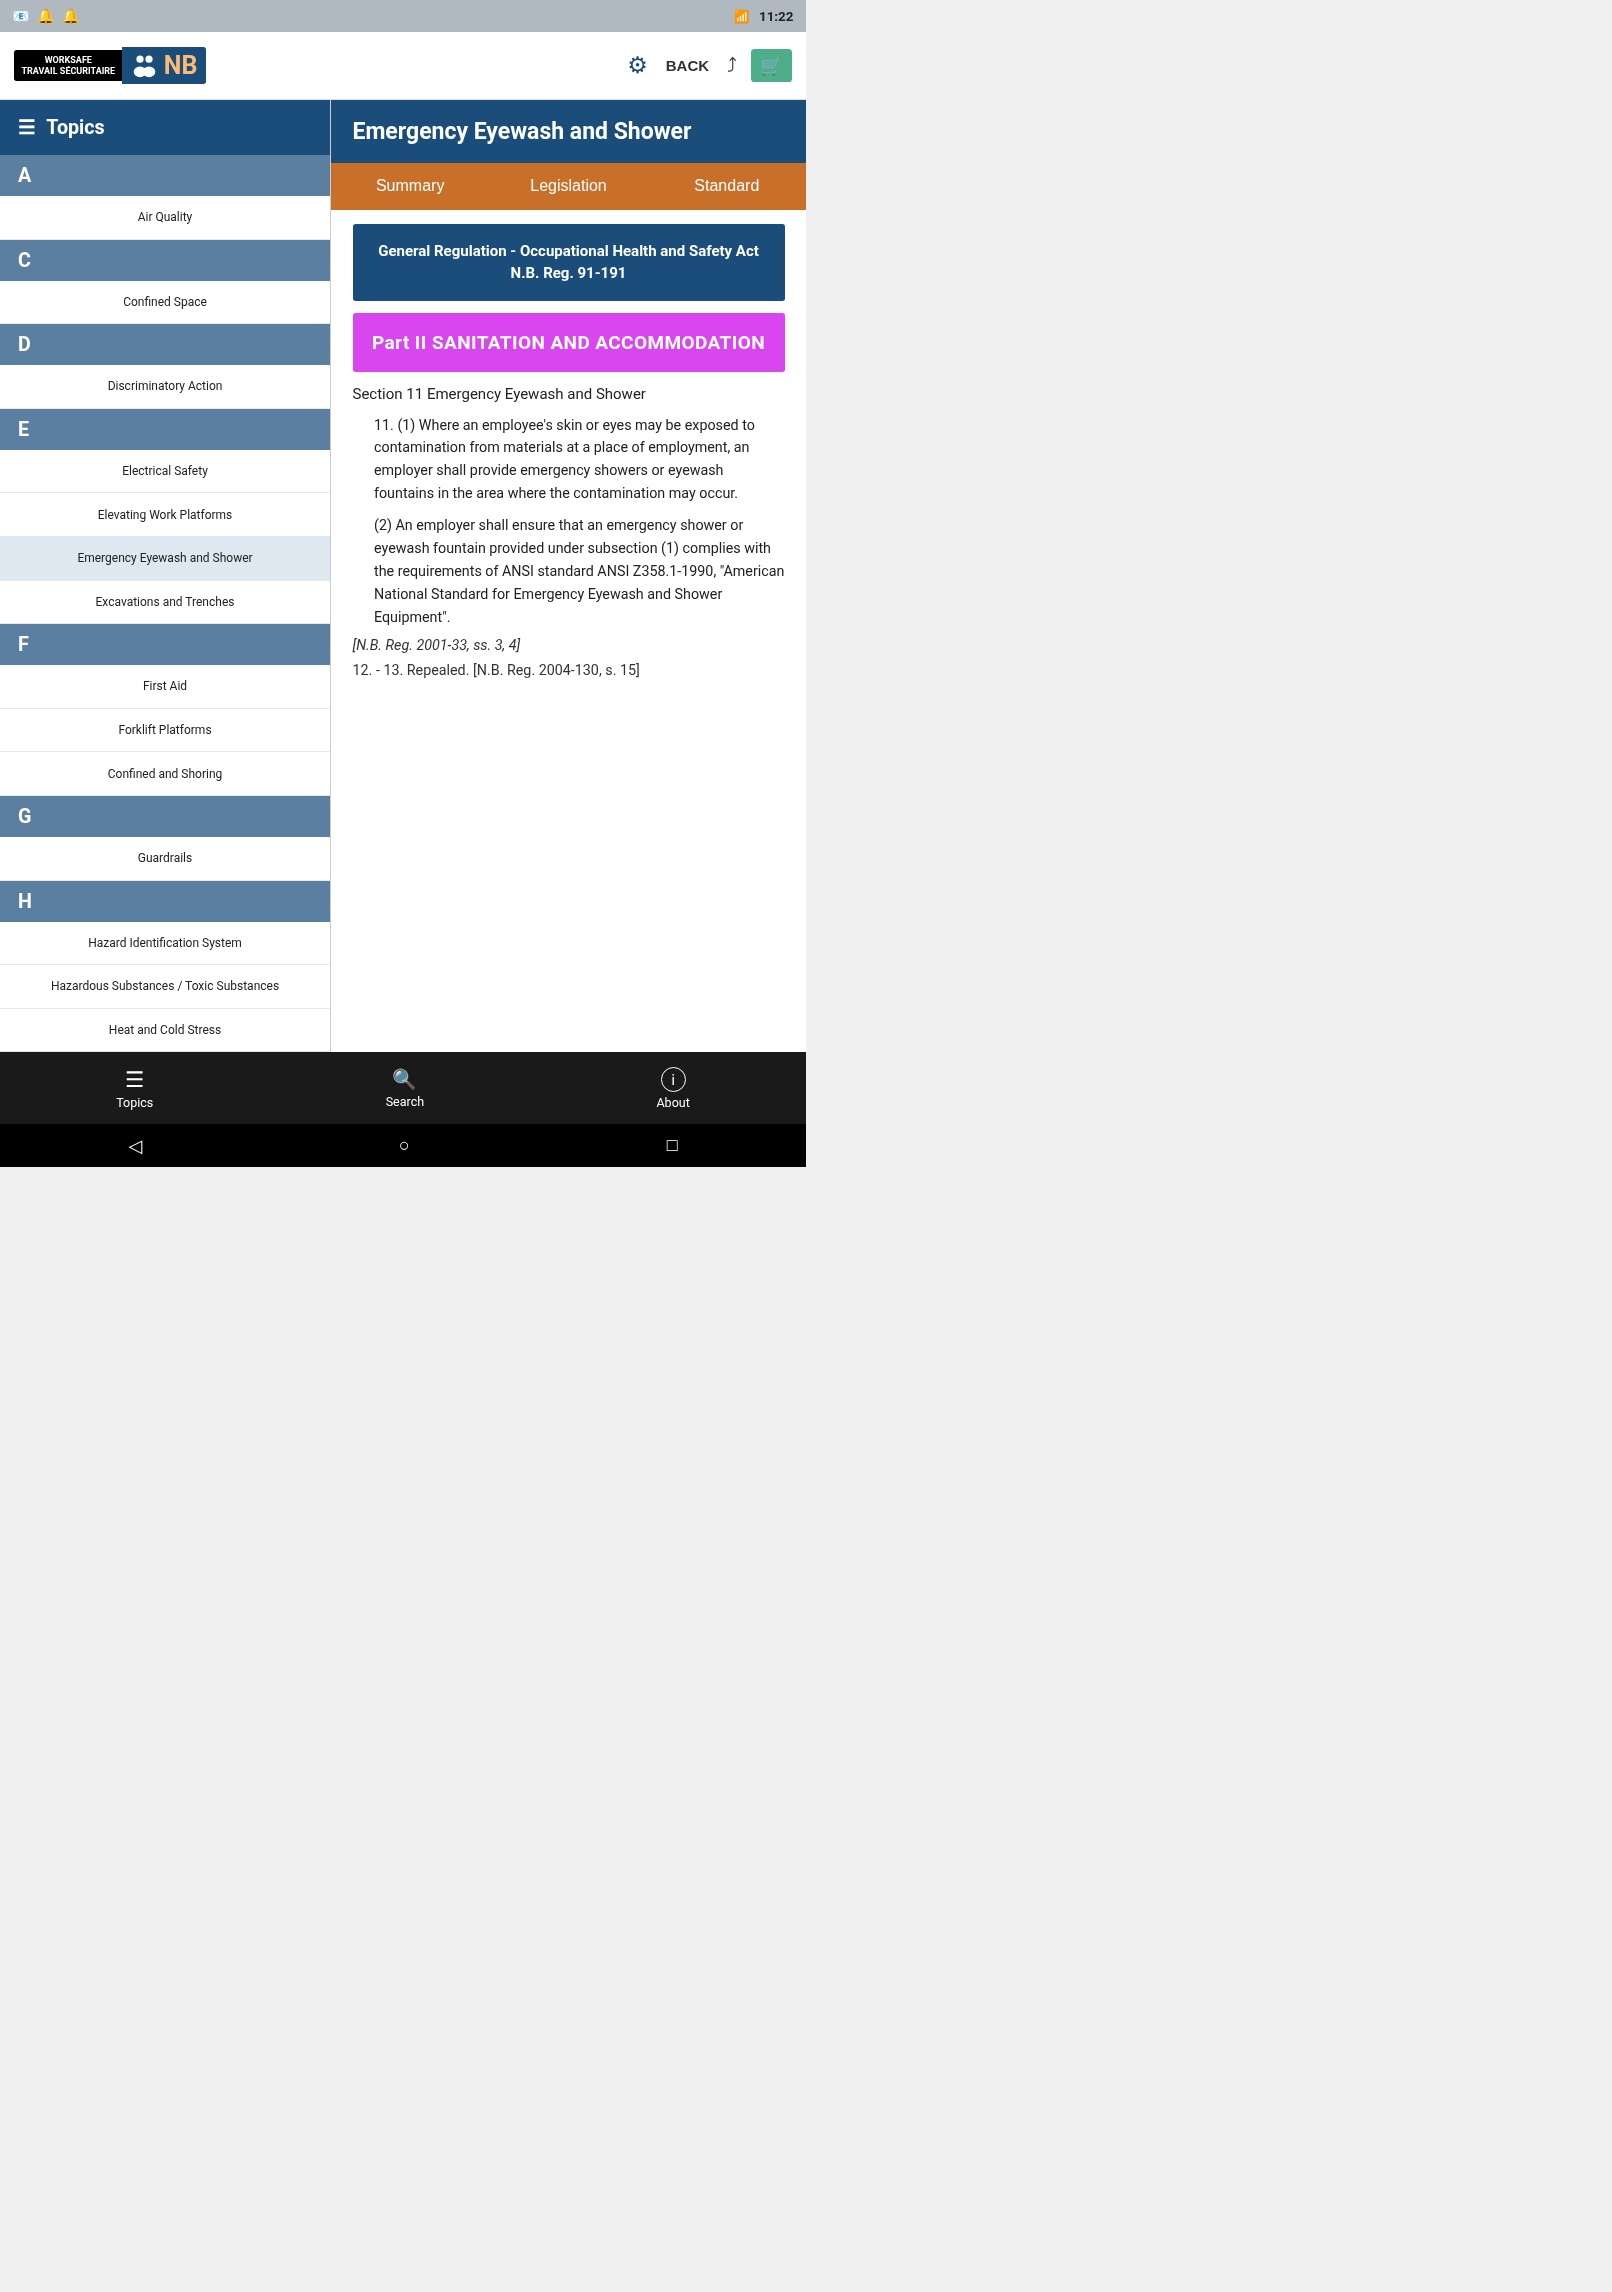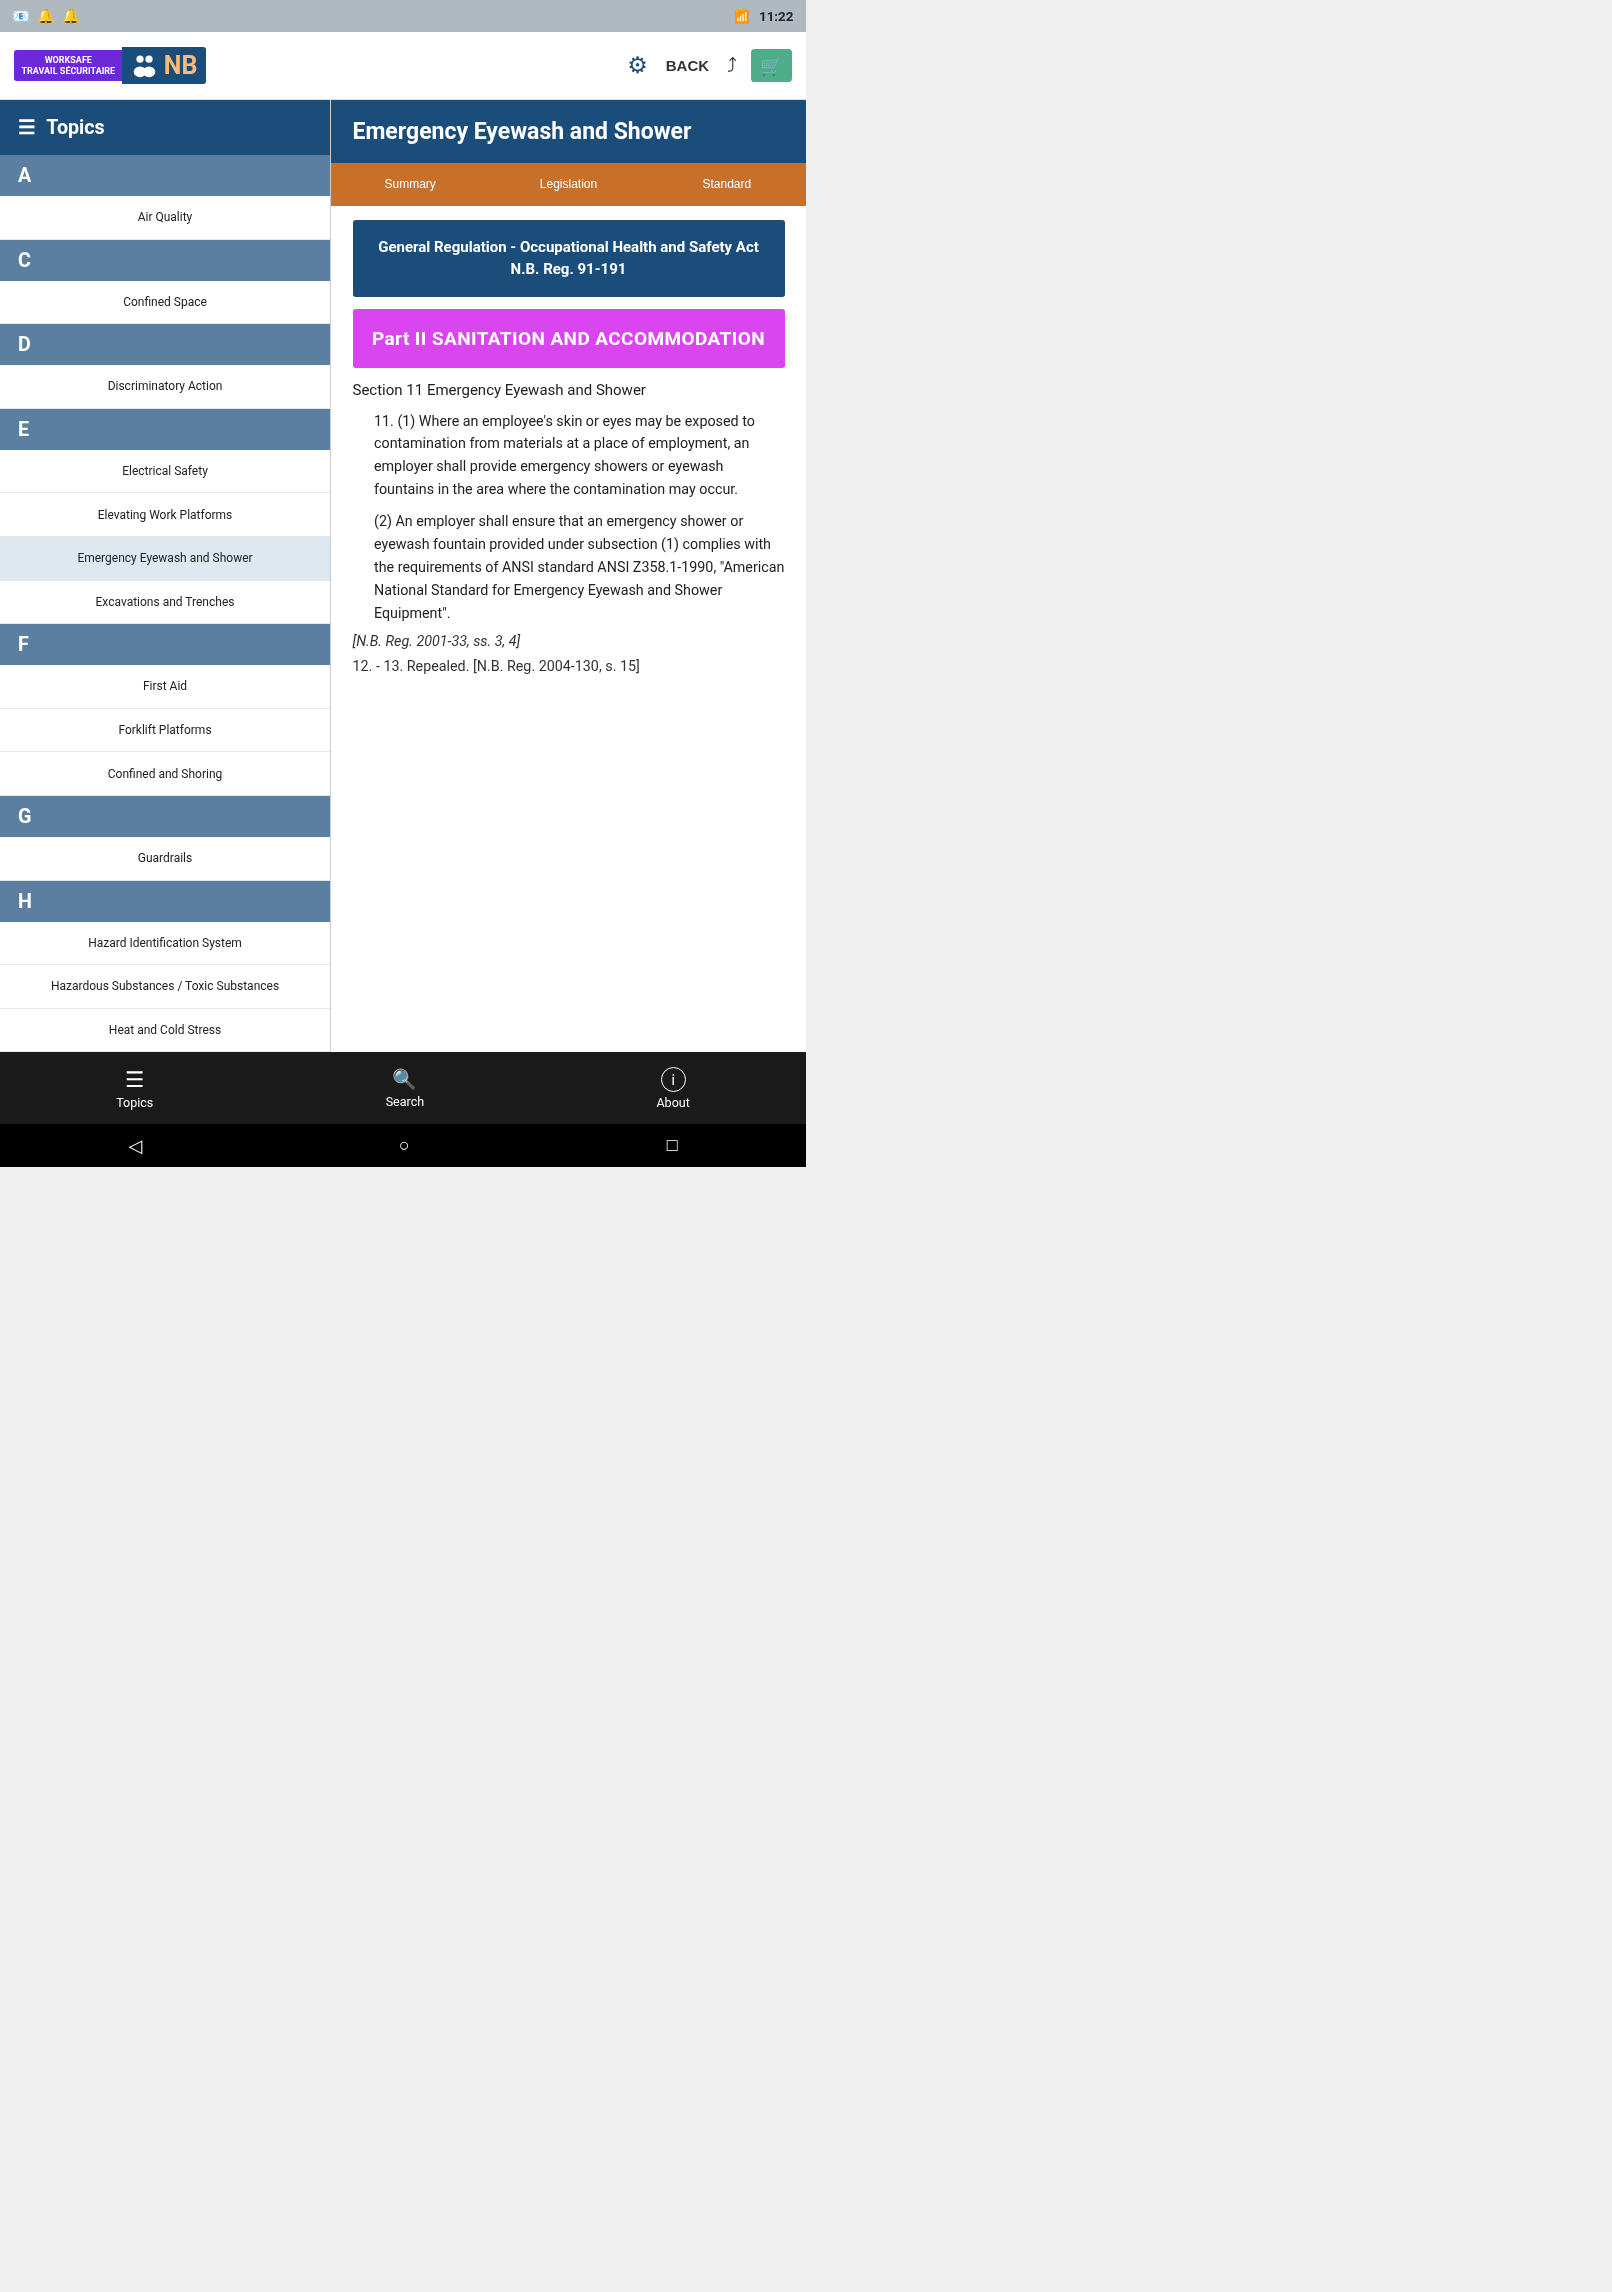--- a/index.html
+++ b/index.html
@@ -45,21 +45,21 @@
       align-items: center;
       justify-content: space-between;
       padding: 0 14.3px;
       border-bottom: 0.9px solid #ddd;
     }
     .logo-area {
       display: flex;
       align-items: center;
     }
     .logo-box {
-      background: #6d28d9;
+      background: #000000;
       color: white;
       font-size: 9px;
       font-weight: bold;
       line-height: 1.2;
       padding: 4.5px 7.2px;
       border-radius: 2.7px 0 0 2.7px;
       text-align: center;
       text-transform: uppercase;
     }
     .logo-nb {
@@ -172,21 +172,21 @@
       padding: 18px 21.5px;
     }
     .tab-bar {
       display: flex;
       background: #1a4d7a;
     }
     .tab {
       flex: 1;
       padding: 14.3px 0;
       text-align: center;
-      font-size: 12px;
+      font-size: 16px;
       font-weight: 500;
       color: white;
       cursor: pointer;
       border: none;
       background: #1a4d7a;
     }
     .tab.active {
       background: #c8702a;
       color: white;
     }

